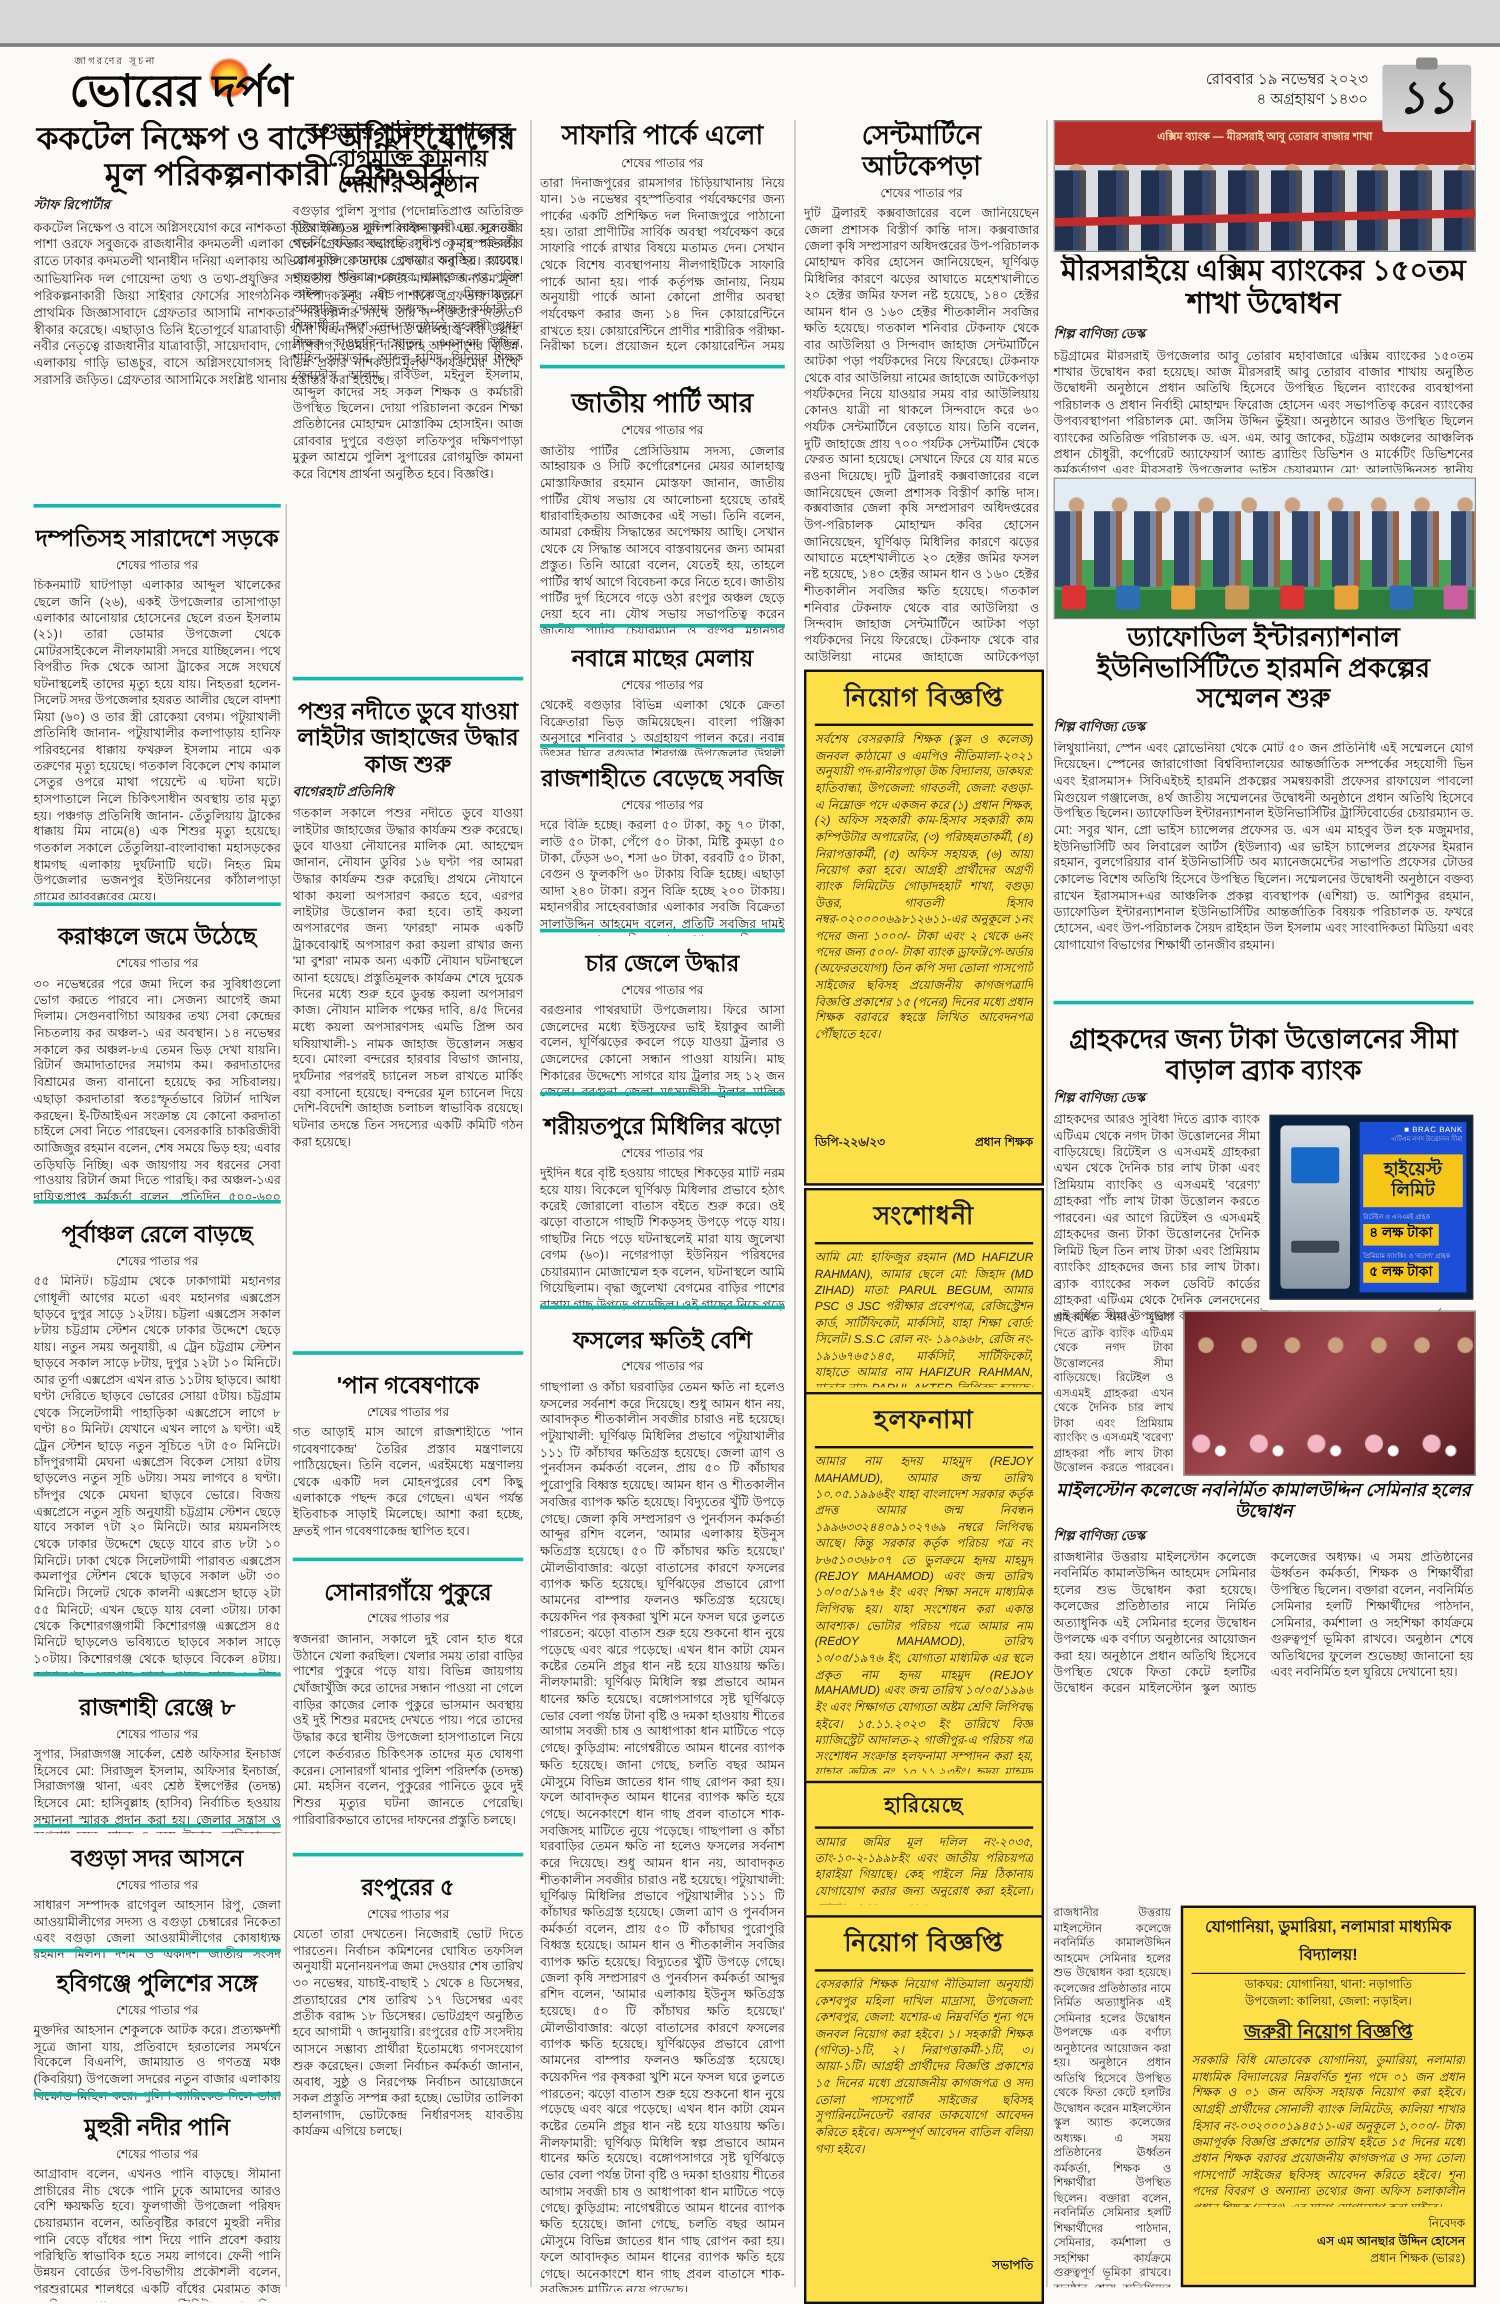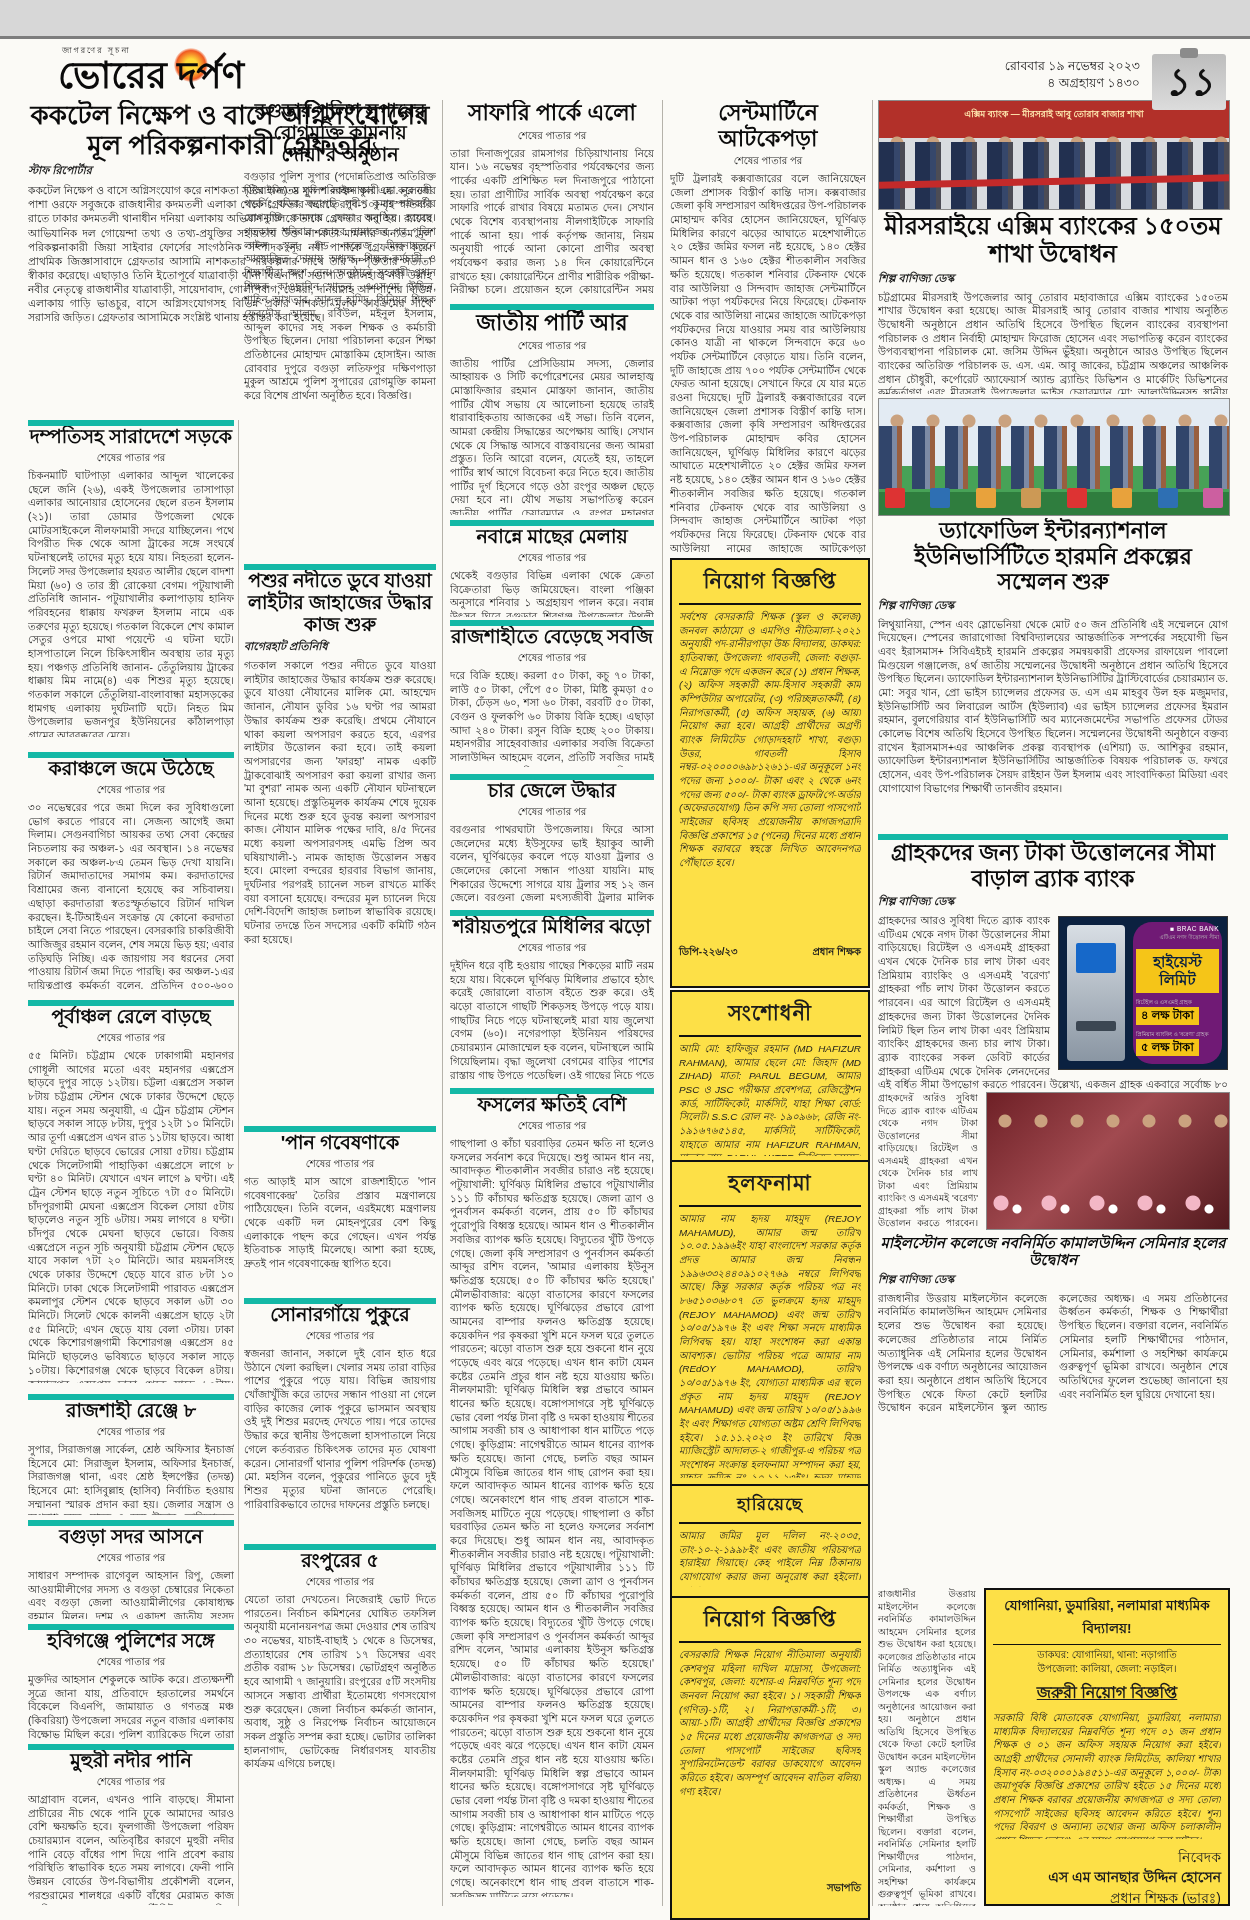--- a/index.html
+++ b/index.html
@@ -14,21 +14,21 @@
   .sun{position:absolute;left:116px;top:4px;width:34px;height:34px;border-radius:50%;z-index:1;
        background:radial-gradient(circle,#ffd937 25%,#f05a22 60%,rgba(240,90,34,0) 72%);}
   .dateblock{position:absolute;left:940px;top:58px;width:200px;text-align:right;font-size:12.5px;line-height:1.35;color:#222;z-index:3;}
   .pagenum{position:absolute;left:1152px;top:54px;width:74px;height:56px;background:linear-gradient(180deg,#bdbdbd,#dcdcdc);
            text-align:center;font-size:38px;font-weight:800;font-style:italic;color:#111;line-height:56px;z-index:3;border-radius:3px;}
   .pagenum::before{content:"";position:absolute;left:28px;top:-6px;width:18px;height:10px;background:#8b8b8b;border-radius:3px;}
   
   .vr{position:absolute;width:1px;background:#b5b2aa;}
   
   .article{position:absolute;overflow:hidden;}
-  .sep{border-top:6px solid #14b8a6;padding-top:0;}
+  .sep{border-top:3px solid #14b8a6;padding-top:16px;}
   .hl{font-weight:800;text-align:center;line-height:1.16;color:#0b0b0b;}
   .h-xl{font-size:26px;}
   .h-lg{font-size:22px;}
   .h-md{font-size:19px;}
   .cont{text-align:center;font-size:10px;margin:2px 0;color:#222;}
   .byline{font-weight:700;font-style:italic;font-size:11px;margin:2px 0;}
   .body{font-size:10.3px;line-height:1.33;text-align:justify;overflow:hidden;}
   .two-col{column-count:2;column-gap:12px;}
   
   .notice{position:absolute;border:2px solid #111;padding:5px 7px;overflow:hidden;background:#fde047;}
@@ -52,31 +52,31 @@
   .gb5{background:#d33;} .gb6{background:#e8a23c;} .gb7{background:#2e6fb3;} .gb8{background:#cc5fa0;}
   #photo3{background:linear-gradient(135deg,#6e2026,#a14a50 45%,#531a1e);}
   #photo3 .flowers{position:absolute;left:0;right:0;bottom:10px;height:30px;
          background-image:radial-gradient(circle at 14px 14px,#f3b7c6 7px,transparent 8px),radial-gradient(circle at 30px 20px,#fff 4px,transparent 5px);
          background-size:48px 30px;}
   
   .atm-ad{float:right;width:168px;height:152px;margin:2px 0 4px 8px;background:#0b2140;position:relative;border:1px solid #333;}
   .atm-machine{position:absolute;left:8px;top:8px;width:58px;height:136px;background:linear-gradient(180deg,#d8dee4,#8a96a3);border-radius:4px;}
   .atm-machine::before{content:"";position:absolute;left:9px;top:18px;width:40px;height:30px;background:#1668c9;border-radius:2px;}
   .atm-machine::after{content:"";position:absolute;left:9px;top:96px;width:40px;height:10px;background:#3b4652;border-radius:2px;}
-  .ad-right{position:absolute;left:74px;top:5px;right:5px;bottom:5px;background:#701a75;padding:3px;border-radius:19px;}
+  .ad-right{position:absolute;left:74px;top:5px;right:5px;bottom:5px;background:#1d4ed8;padding:3px;}
   .ad-brand{color:#fff;font-size:6.5px;text-align:right;letter-spacing:.5px;}
   .ad-tag{color:#bbb;font-size:5.5px;text-align:right;margin-bottom:8px;}
   .ad-yellow{background:#f5c518;color:#0b2140;font-weight:800;font-size:15px;text-align:center;padding:4px 2px;line-height:1.2;}
   .ad-cap{color:#ccc;font-size:5.5px;margin-top:6px;}
   .ad-amt{display:inline-block;background:#f5c518;color:#000;font-weight:800;font-size:11.5px;padding:1px 5px;margin-top:1px;}
   
   .schoolbox .sname{font-size:13.5px;font-weight:800;text-align:center;border-bottom:1.5px solid #111;padding-bottom:3px;}
   .schoolbox .saddr{font-size:10px;text-align:center;line-height:1.4;margin:3px 0;}
   .schoolbox .stitle{font-size:16px;font-weight:800;text-align:center;text-decoration:underline;margin:4px 0;}
-  .schoolbox .sig{margin-top:8px;text-align:right;font-size:14px;line-height:1.45;}
+  .schoolbox .sig{margin-top:8px;text-align:right;font-size:10px;line-height:1.45;}
   .schoolbox .sig .b{font-weight:800;}
 </style>
 </head>
 <body>
 
 <div id="page">
 
   <div class="strip"></div>
   <div class="logo">
     <div class="tag">জাগরণের সূচনা</div>

